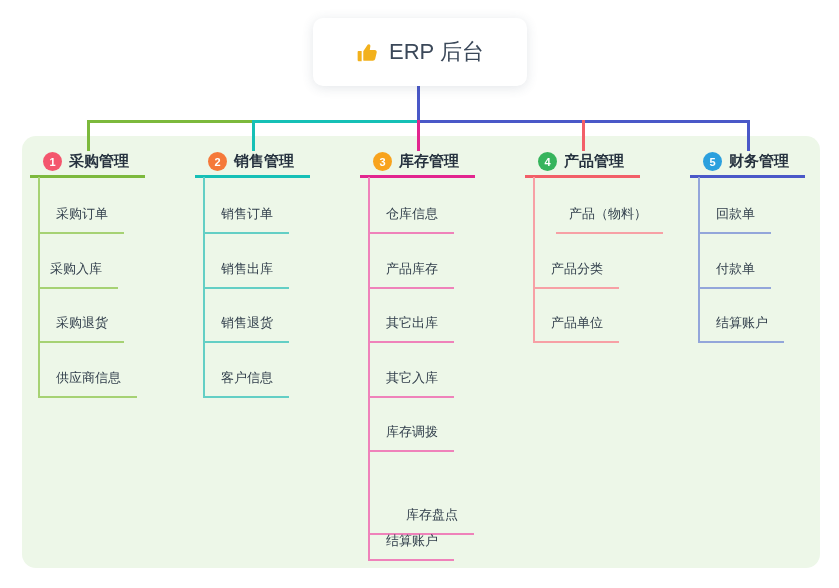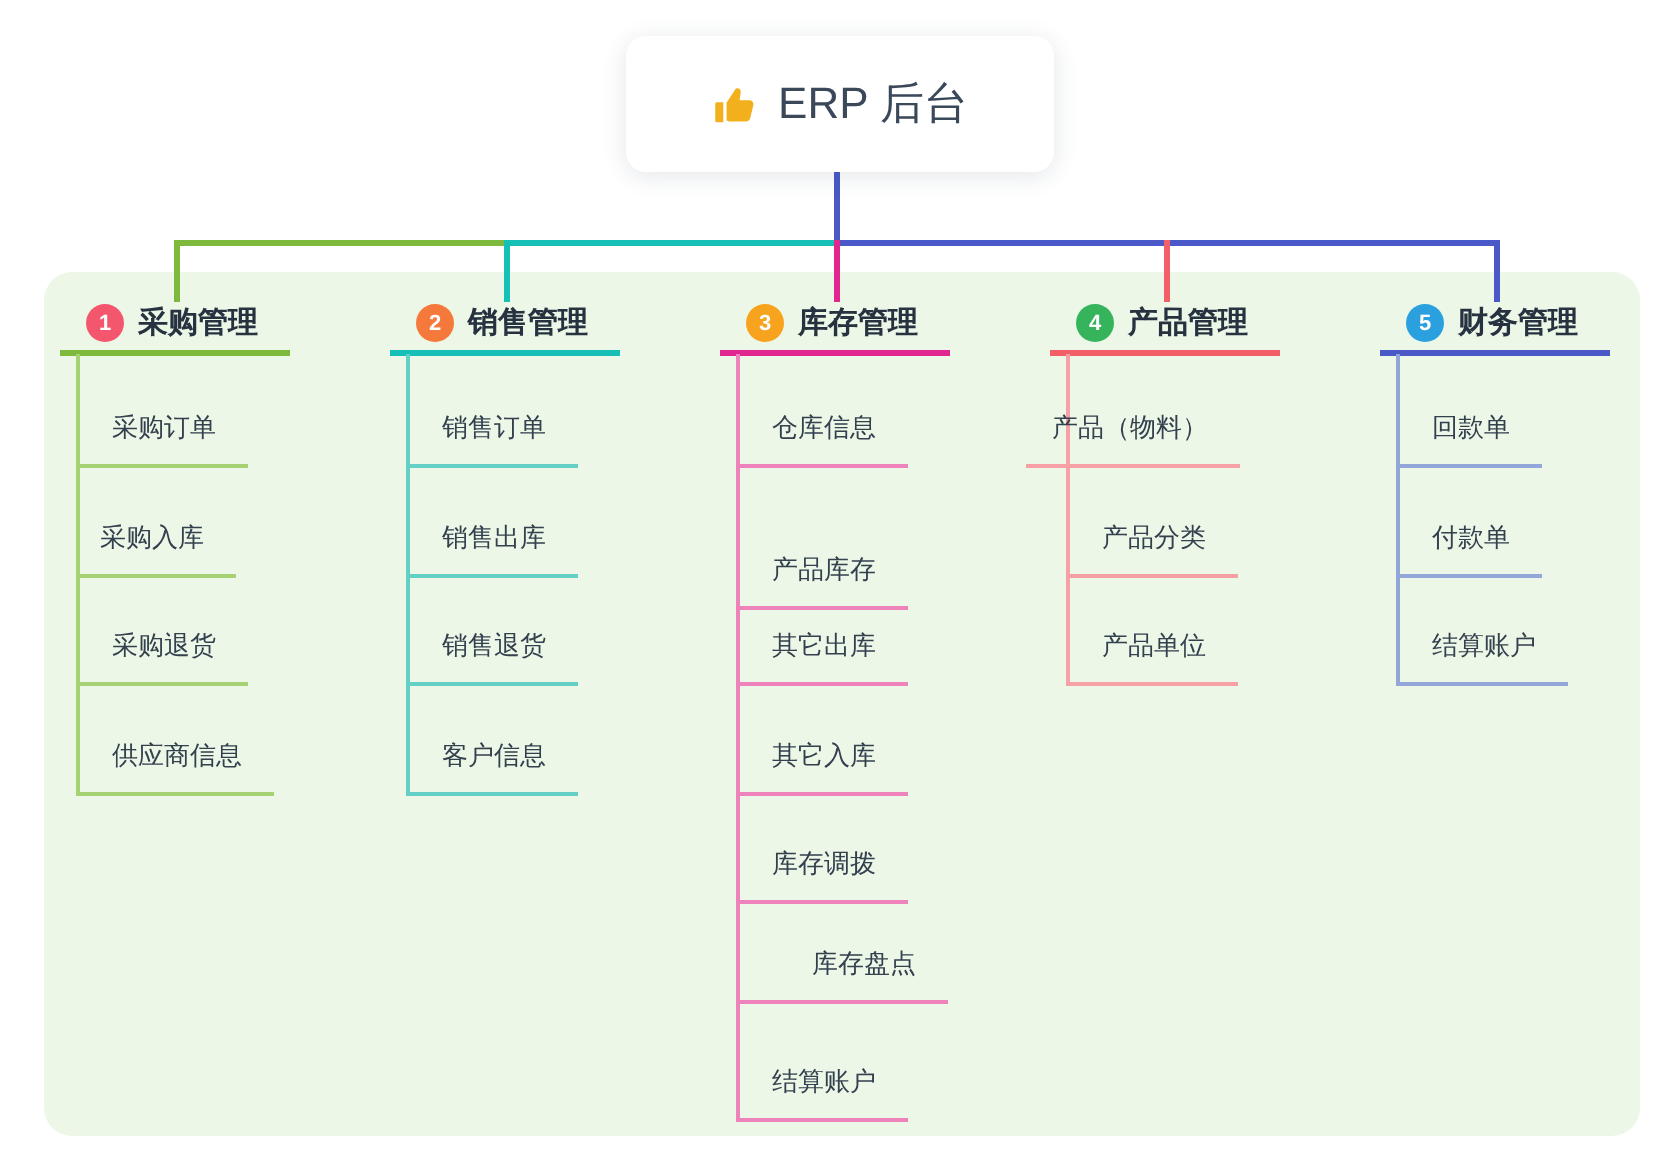--- a/index.html
+++ b/index.html
@@ -91,44 +91,44 @@
         <span>客户信息</span>
       </div>
       <div class="branch-header" style="left: 360px; top: 148px; border-bottom-color: rgb(226, 38, 143);">
         <span class="badge" style="background: rgb(248, 163, 29);">3</span>
         <span>库存管理</span>
       </div>
       <div class="spine" style="left: 368px; top: 177px; height: 384px; background: rgb(239, 130, 186);"></div>
       <div class="child" style="left: 368px; top: 198px; border-bottom-color: rgb(239, 130, 186);">
         <span>仓库信息</span>
       </div>
-      <div class="child" style="left: 368px; top: 269px; border-bottom-color: rgb(239, 130, 186);">
+      <div class="child" style="left: 368px; top: 253px; border-bottom-color: rgb(239, 130, 186);">
         <span>产品库存</span>
       </div>
       <div class="child" style="left: 368px; top: 307px; border-bottom-color: rgb(239, 130, 186);">
         <span>其它出库</span>
       </div>
       <div class="child" style="left: 368px; top: 362px; border-bottom-color: rgb(239, 130, 186); align-items: flex-end;">
         <span>其它入库</span>
       </div>
       <div class="child" style="left: 368px; top: 416px; border-bottom-color: rgb(239, 130, 186);">
         <span>库存调拨</span>
       </div>
-      <div class="child" style="left: 368px; top: 466px; border-bottom-color: rgb(239, 130, 186); padding-left: 38px;">
+      <div class="child" style="left: 368px; top: 499px; border-bottom-color: rgb(239, 130, 186); padding-left: 38px;">
         <span>库存盘点</span>
       </div>
       <div class="child" style="left: 368px; top: 525px; border-bottom-color: rgb(239, 130, 186);">
         <span>结算账户</span>
       </div>
       <div class="branch-header" style="left: 525px; top: 148px; border-bottom-color: rgb(242, 95, 104);">
         <span class="badge" style="background: rgb(54, 180, 92);">4</span>
         <span>产品管理</span>
       </div>
       <div class="spine" style="left: 533px; top: 177px; height: 166px; background: rgb(247, 160, 165);"></div>
-      <div class="child" style="left: 513px; top: 198px; border-bottom-color: rgb(247, 160, 165); padding-left: 13px;">
+      <div class="child" style="left: 556px; top: 198px; border-bottom-color: rgb(247, 160, 165); padding-left: 13px;">
         <span>产品（物料）</span>
       </div>
       <div class="child" style="left: 533px; top: 253px; border-bottom-color: rgb(247, 160, 165);">
         <span>产品分类</span>
       </div>
       <div class="child" style="left: 533px; top: 307px; border-bottom-color: rgb(247, 160, 165);">
         <span>产品单位</span>
       </div>
       <div class="branch-header" style="left: 690px; top: 148px; border-bottom-color: rgb(74, 88, 200);">
         <span class="badge" style="background: rgb(43, 160, 222);">5</span>

